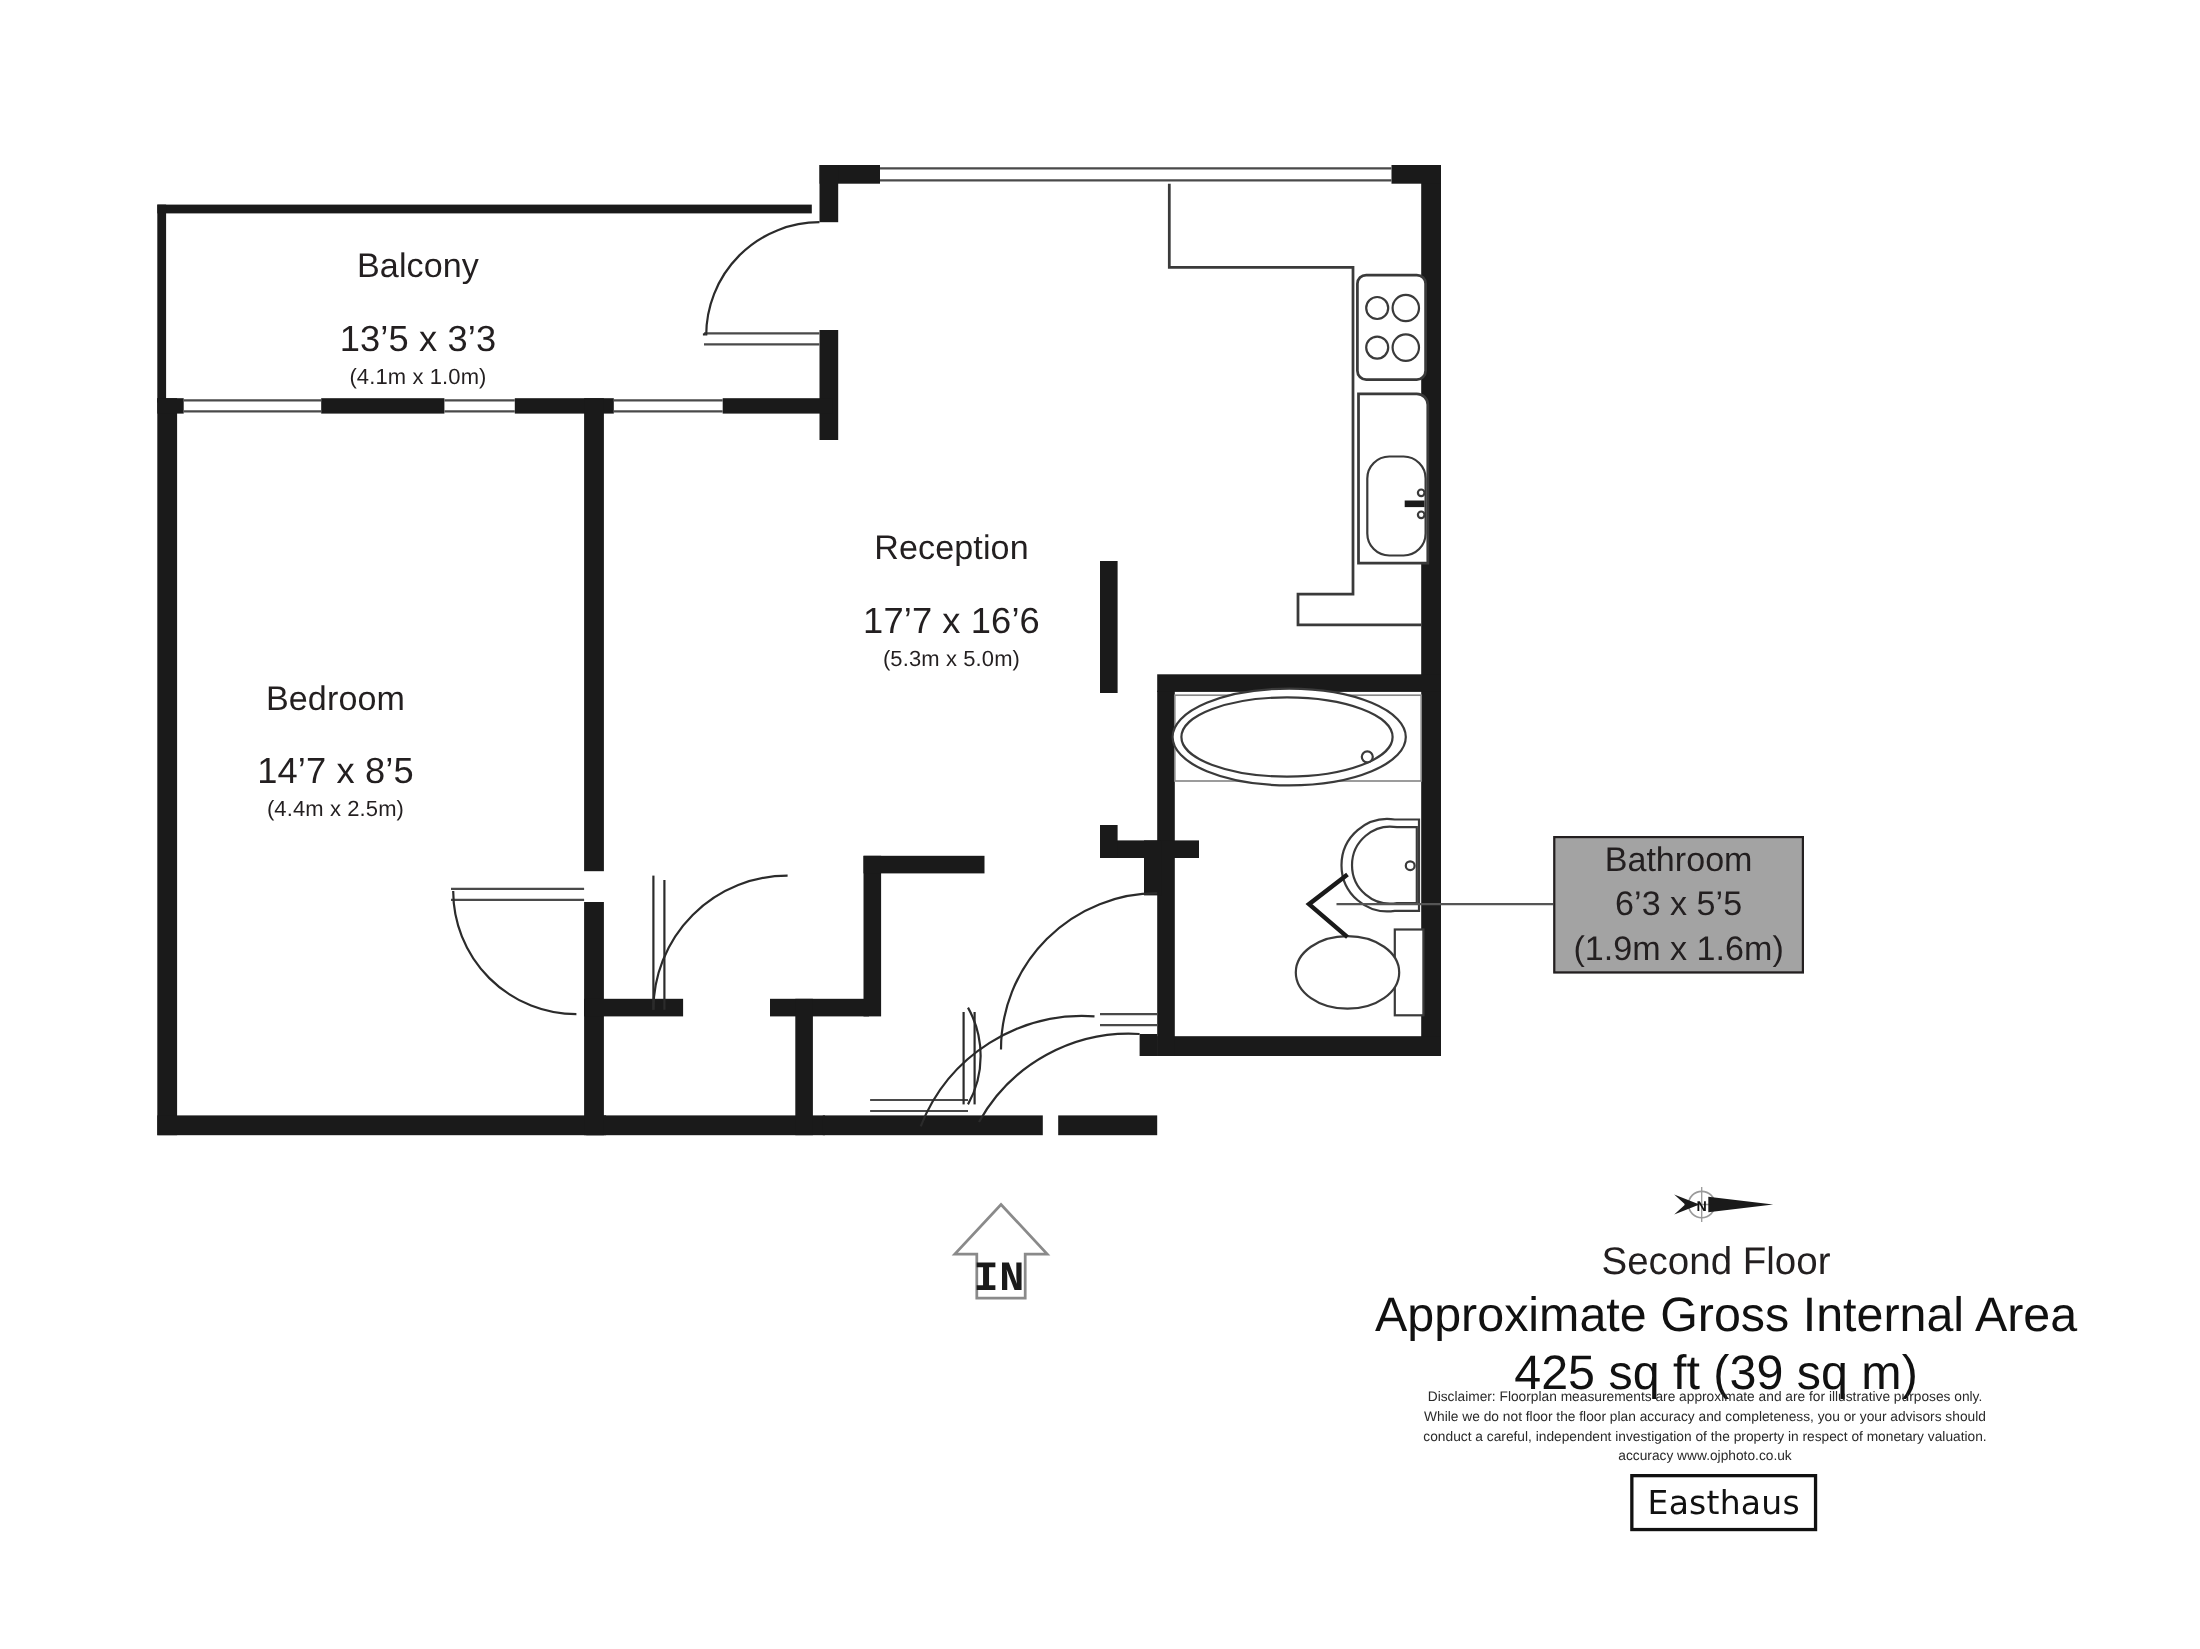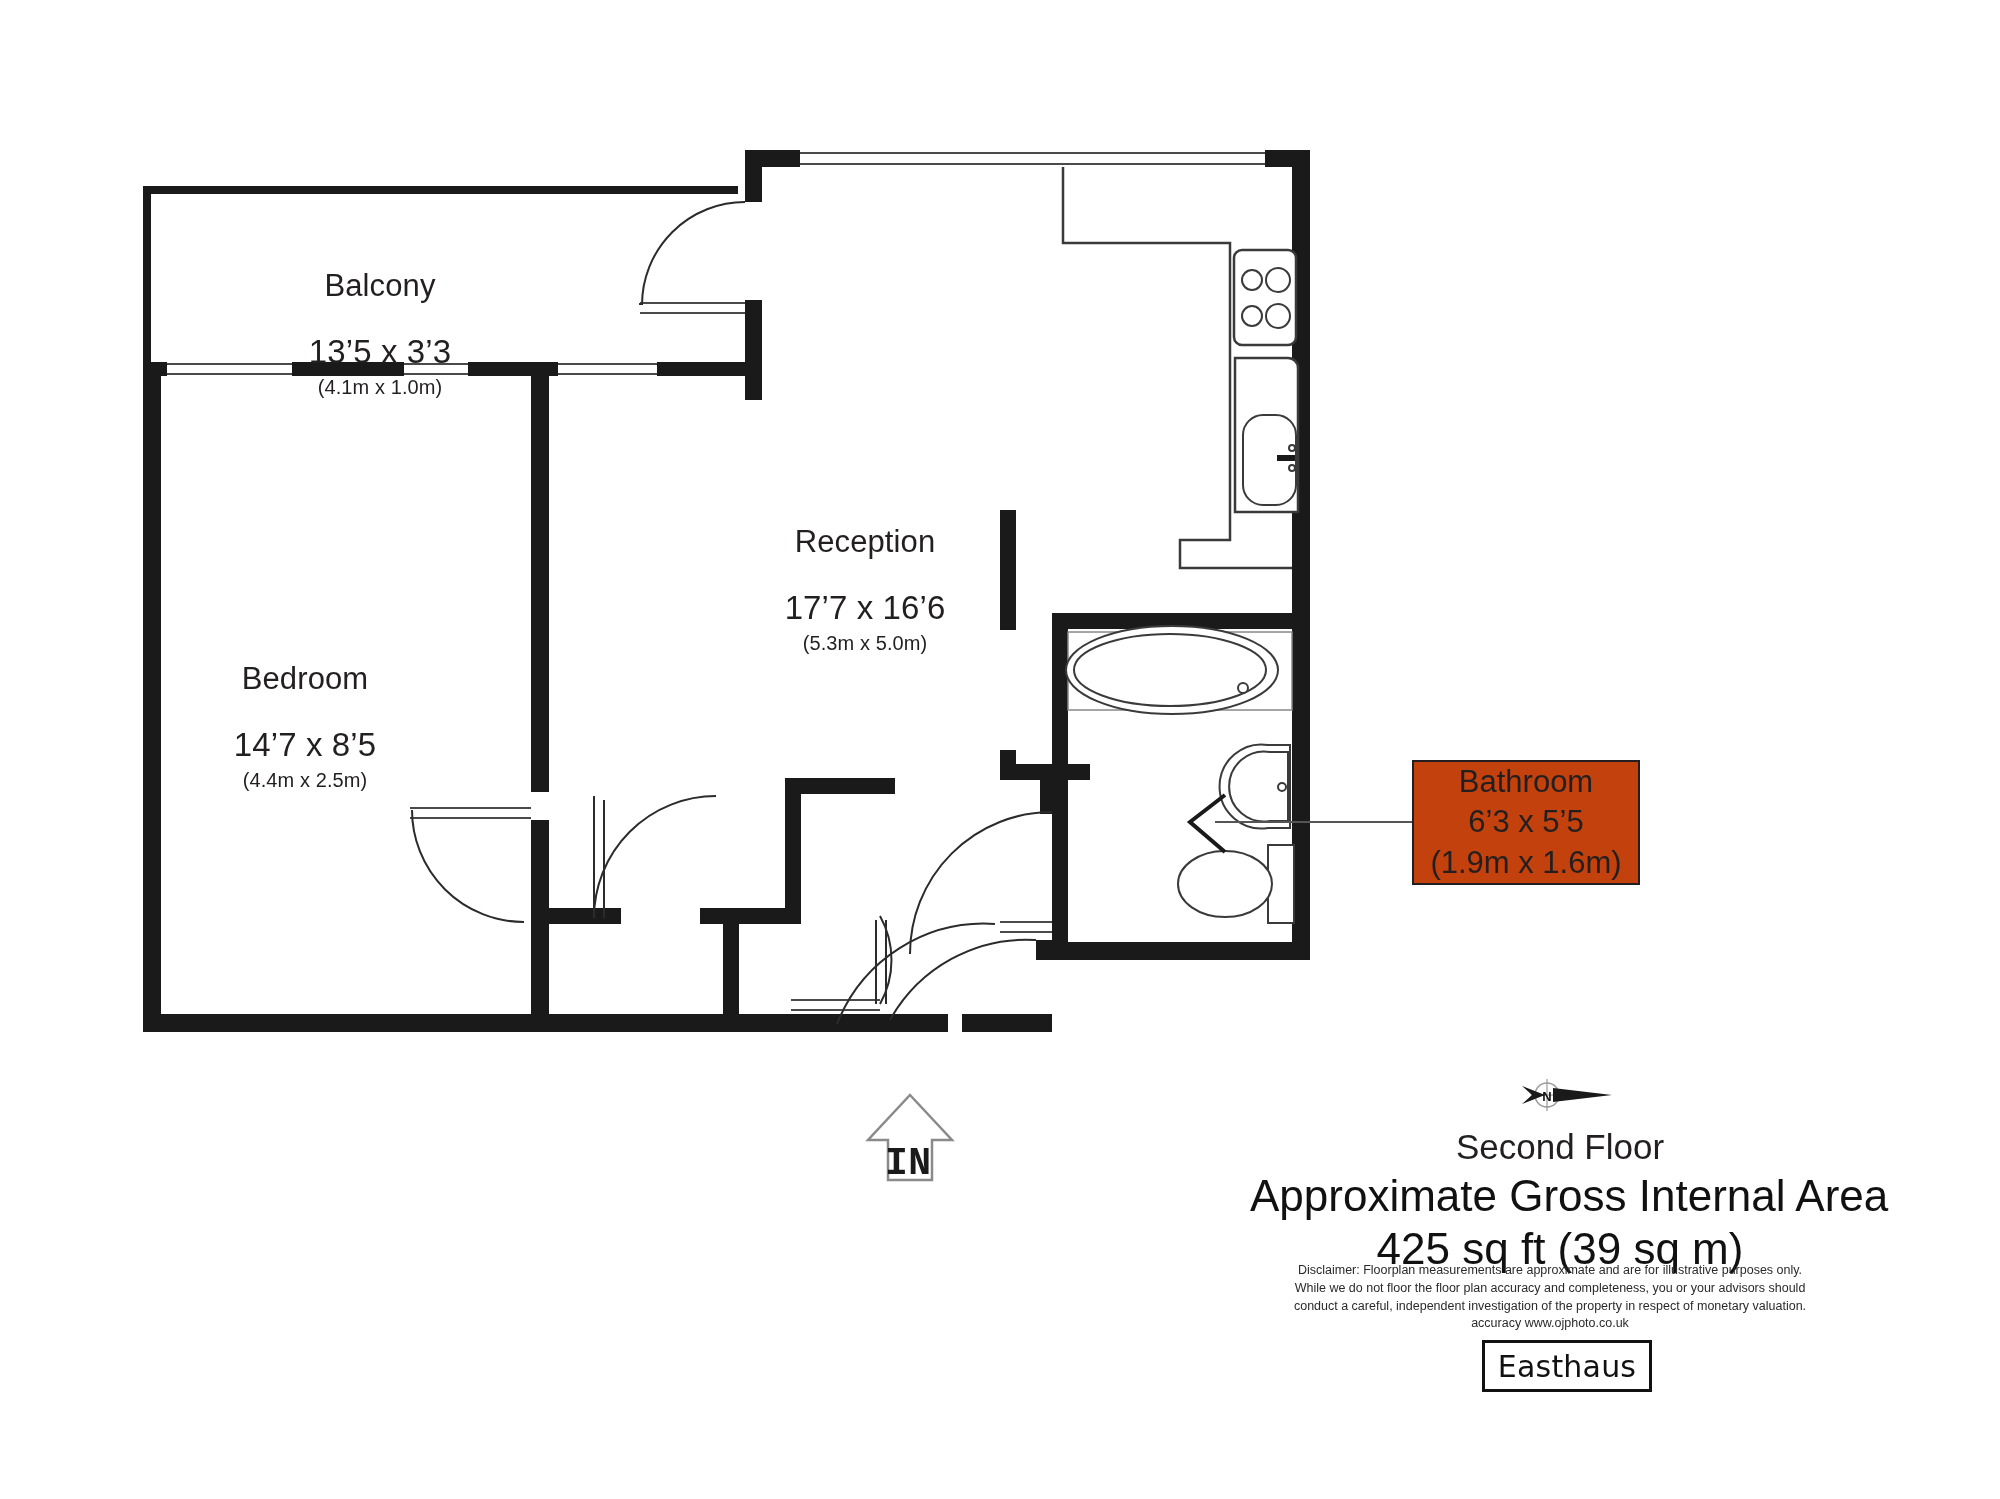--- a/index.html
+++ b/index.html
@@ -30,36 +30,36 @@
   }
   .room-label {
     position: absolute;
     text-align: center;
     line-height: 1.30;
     font-size: 30px;
     color: #231f20;
     white-space: nowrap;
     letter-spacing: 0.1px;
   }
-  .room-label .rl-name { font-size: 31px; display: block; margin-top: 44px; }
+  .room-label .rl-name { font-size: 31px; display: block; }
   .room-label .rl-imp  { font-size: 33px; display: block; margin-top: 25px; }
   .room-label .rl-met  { font-size: 20px; display: block; }
 
   #label-balcony   { left: 220px;  top: 222px;  width: 320px; }
   #label-reception { left: 700px;  top: 478px;  width: 330px; }
   #label-bedroom   { left: 145px;  top: 615px;  width: 320px; }
 
   #bathroom-callout {
     position: absolute;
     left: 1412px;
     top: 760px;
     width: 228px;
     height: 125px;
     border: 2px solid #231f20;
-    background: #c2410c;
+    background: #a3a3a3;
     box-sizing: border-box;
     display: flex;
     flex-direction: column;
     align-items: center;
     justify-content: center;
     line-height: 1.30;
   }
   #bathroom-callout span { display: block; font-size: 31px; }
 
   #in-label {

